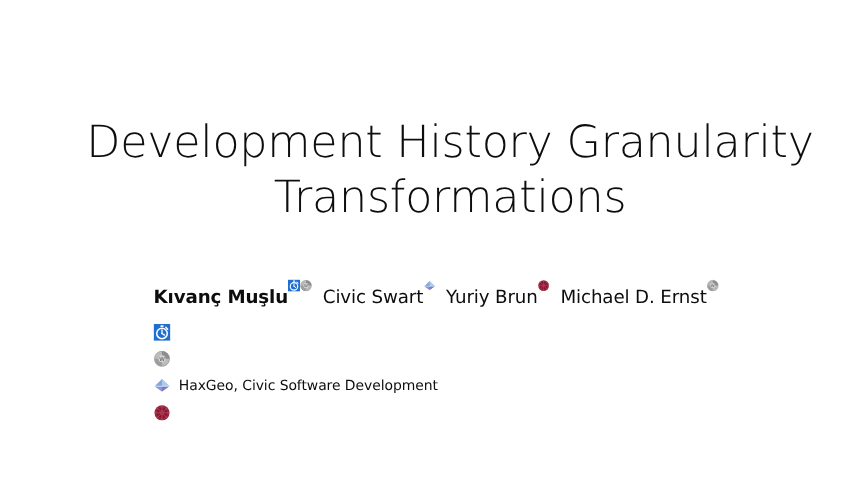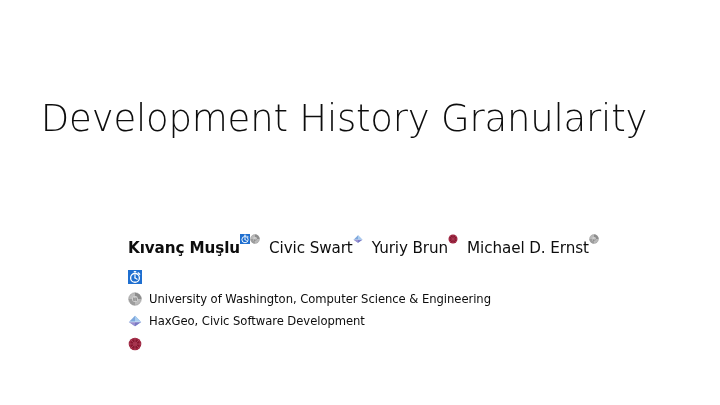--- a/index.html
+++ b/index.html
@@ -18,21 +18,21 @@
 
   #slide {
     position: absolute;
     inset: 0;
     background: #ffffff;
   }
 
   
   #title-block {
     position: absolute;
-    left: 20px;
+    left: 51px;
     top: 96px;
     width: 648px;
     text-align: center;
   }
   .title-line {
     font-family: "DejaVu Sans", "Liberation Sans", sans-serif;
     font-weight: 300;
     font-size: 37px;
     line-height: 46px;
     letter-spacing: -0.2px;
@@ -105,20 +105,21 @@
   .ic-sm { width: 10px; height: 10px; display: inline-block; }
   .ic-sm svg { display: block; width: 100%; height: 100%; }
 </style>
 </head>
 <body>
 
 <div id="slide">
 
   <div id="title-block">
     <div class="title-line l1">Development History Granularity</div>
+    <div class="title-line l2">Transformations</div>
   </div>
 
   <div id="authors-block">
 
     <span class="author"><span class="author-name bold">Kıvanç Muşlu</span><span class="sup"><span class="ic-sm">
           <svg viewBox="0 0 16 16" xmlns="http://www.w3.org/2000/svg">
             <rect x="0" y="0" width="16" height="16" fill="#1f6fd0"></rect>
             <rect x="6.6" y="1.2" width="2.8" height="1.6" fill="#ffffff"></rect>
             <circle cx="8" cy="9" r="5" fill="none" stroke="#ffffff" stroke-width="1.5"></circle>
             <path d="M8 9 L8 5.6" stroke="#ffffff" stroke-width="1.3" stroke-linecap="round"></path>
@@ -177,21 +178,20 @@
     <div class="affil-row">
       <span class="affil-icon">
         <svg class="ic" viewBox="0 0 16 16" xmlns="http://www.w3.org/2000/svg">
           <circle cx="8" cy="8" r="7.2" fill="#bcbcbc" stroke="#909090" stroke-width="0.6"></circle>
           <path d="M8 0.8 A7.2 7.2 0 0 1 15.2 8 L8 8 Z" fill="#8d8d8d"></path>
           <path d="M8 8 L0.8 8 A7.2 7.2 0 0 0 8 15.2 Z" fill="#9d9d9d"></path>
           <circle cx="8" cy="8" r="3.4" fill="#d4d4d4"></circle>
           <text x="8" y="10.4" font-size="5.4" font-family="DejaVu Sans, sans-serif" fill="#555555" text-anchor="middle">W</text>
         </svg>
       </span>
-      <span class="affil-text">University of Washington, Computer Science &amp; Engineering</span>
     </div>
 
     <div class="affil-row">
       <span class="affil-icon">
         <svg class="ic" viewBox="0 0 16 16" xmlns="http://www.w3.org/2000/svg">
           <path d="M8 2 L15 9 L8 14 L1 9 Z" fill="#7fa8dd"></path>
           <path d="M8 2 L15 9 L8 9 Z" fill="#a8cdf0"></path>
           <path d="M1 9 L8 9 L8 14 Z" fill="#9a8fd0"></path>
           <path d="M8 9 L15 9 L8 14 Z" fill="#7b78c4"></path>
           <path d="M1 9 L15 9" stroke="#dce9f8" stroke-width="0.8"></path>

